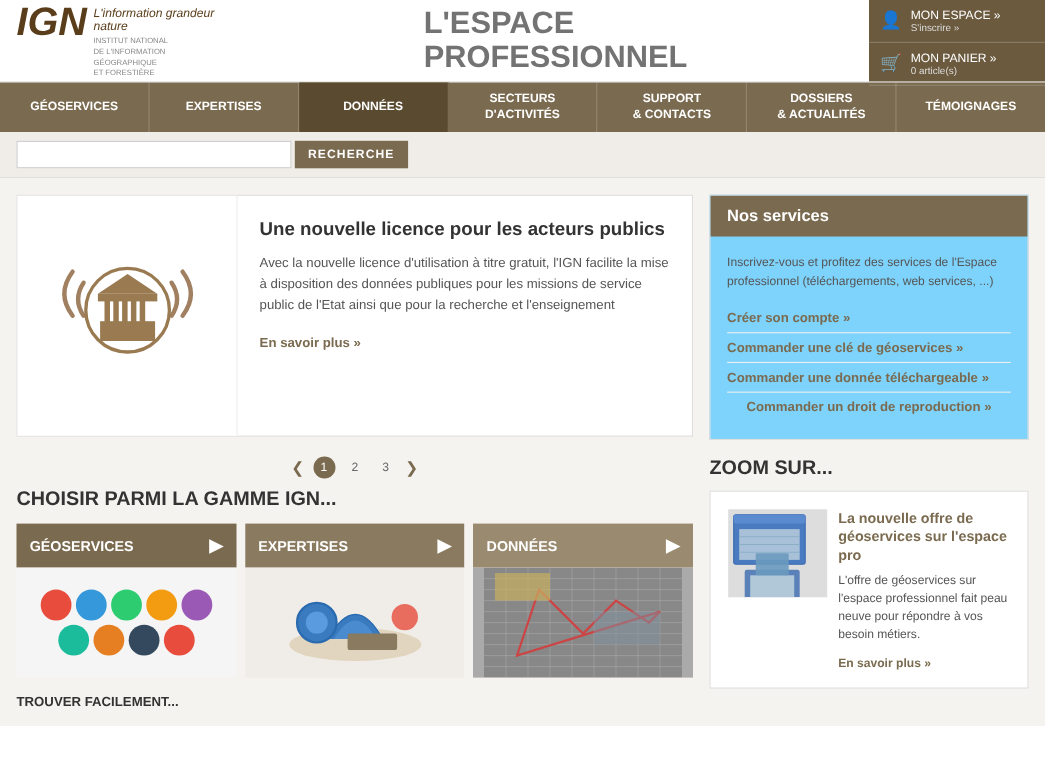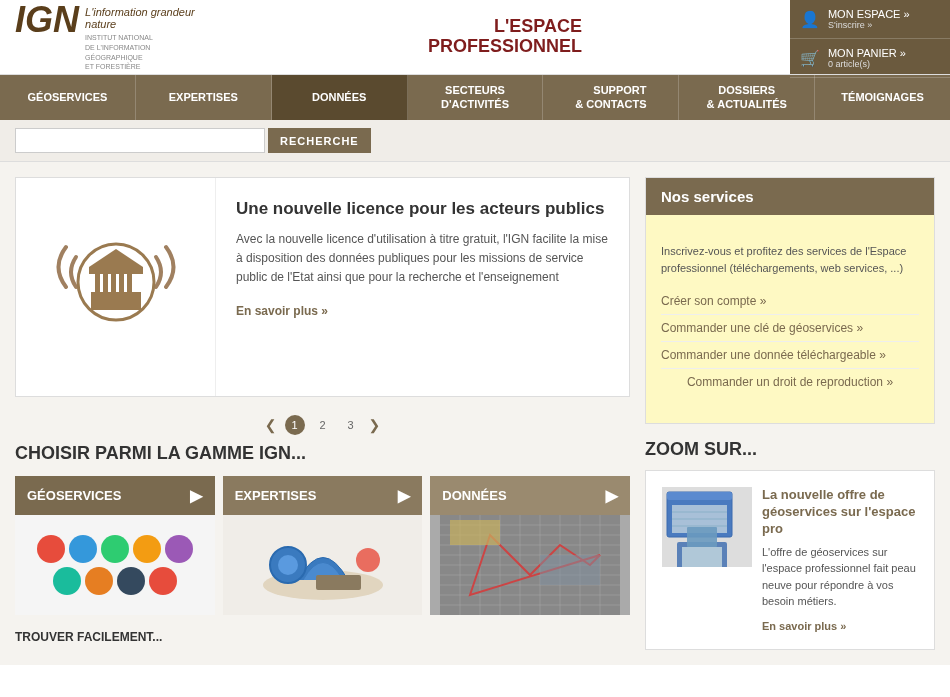--- a/index.html
+++ b/index.html
@@ -2,21 +2,21 @@
 <html><head>
   <meta charset="utf-8">
   <style>
     * { margin: 0; padding: 0; box-sizing: border-box; }
     body { font-family: Arial, sans-serif; font-size: 13px; color: #333; width: 950px; overflow-x: hidden; }
 
     
     .header { background: #fff; display: flex; align-items: stretch; height: 75px; border-bottom: 1px solid #ddd; }
     .header-logo { padding: 10px 15px; display: flex; align-items: center; width: 220px; }
     .header-title { flex: 1; display: flex; align-items: center; justify-content: center; }
-    .header-title-text { font-size: 18px; font-weight: bold; color: #7f1d1d; text-align: right; line-height: 1.1; }
+    .header-title-text { font-size: 28px; font-weight: bold; color: #737373; text-align: left; line-height: 1.1; }
     .header-actions { width: 160px; display: flex; flex-direction: column; background: #6b5a3e; }
     .header-action-item { display: flex; align-items: center; padding: 8px 10px; color: #fff; font-size: 11px; cursor: pointer; border-bottom: 1px solid rgba(255,255,255,0.2); flex: 1; }
     .action-icon { font-size: 16px; margin-right: 8px; }
     .action-label { font-size: 11px; font-weight: normal; }
     .action-sub { font-size: 9px; color: #ddd; }
 
     
     .nav { background: #7a6a4f; display: flex; height: 45px; }
     .nav-item { flex: 1; display: flex; align-items: center; justify-content: center; color: #fff; font-size: 11px; font-weight: bold; text-align: center; cursor: pointer; border-right: 1px solid rgba(255,255,255,0.2); padding: 5px; line-height: 1.2; text-transform: uppercase; }
     .nav-item.active { background: #5a4a2f; }
@@ -58,25 +58,25 @@
     .gamme-card-header.geo { background: #7a6a4f; }
     .gamme-card-header.exp { background: #8a7a5f; }
     .gamme-card-header.don { background: #9a8a6f; }
     .gamme-card-arrow { font-size: 16px; }
     .gamme-card-img { height: 100px; overflow: hidden; display: flex; align-items: center; justify-content: center; }
 
     
     .content-right { width: 290px; }
 
     
-    .services-box { background: #fef9c3; border: 1px solid #ddd; margin-bottom: 15px; }
+    .services-box { background: #7dd3fc; border: 1px solid #ddd; margin-bottom: 15px; }
     .services-title { background: #7a6a4f; color: #fff; padding: 10px 15px; font-size: 15px; font-weight: bold; }
-    .services-content { padding: 28px 15px; }
+    .services-content { padding: 16px 15px; }
     .services-desc { font-size: 11px; color: #555; line-height: 1.5; margin-bottom: 12px; }
-    .service-link { display: block; color: #7a6a4f; font-size: 12px; font-weight: normal; padding: 6px 0; border-bottom: 1px solid #eee; cursor: pointer; }
+    .service-link { display: block; color: #7a6a4f; font-size: 12px; font-weight: bold; padding: 6px 0; border-bottom: 1px solid #eee; cursor: pointer; }
     .service-link:last-child { border-bottom: none; text-align: center; }
     .service-link::after { content: ' »'; }
 
     
     .zoom-title { font-size: 18px; color: #333; margin-bottom: 10px; }
     .zoom-box { background: #fff; border: 1px solid #ddd; padding: 16px; display: flex; gap: 10px; }
     .zoom-image { width: 90px; height: 80px; background: #ddd; flex-shrink: 0; overflow: hidden; display: flex; align-items: center; justify-content: center; }
     .zoom-content { flex: 1; }
     .zoom-content-title { font-size: 13px; font-weight: bold; color: #7a6a4f; margin-bottom: 6px; line-height: 1.3; }
     .zoom-content-desc { font-size: 11px; color: #555; line-height: 1.5; margin-bottom: 8px; }
@@ -136,21 +136,21 @@
 <div class="nav">
   <div class="nav-item">GÉOSERVICES</div>
   <div class="nav-item">EXPERTISES</div>
   <div class="nav-item active">DONNÉES</div>
   <div class="nav-item" style="line-height:1.2;">
     <div>
       <div>SECTEURS</div>
       <div>D'ACTIVITÉS</div>
     </div>
   </div>
-  <div class="nav-item" style="line-height:1.2;text-align:right;">
+  <div class="nav-item" style="line-height:1.2;">
     <div>
       <div>SUPPORT</div>
       <div>&amp; CONTACTS</div>
     </div>
   </div>
   <div class="nav-item" style="line-height:1.2;">
     <div>
       <div>DOSSIERS</div>
       <div>&amp; ACTUALITÉS</div>
     </div>

